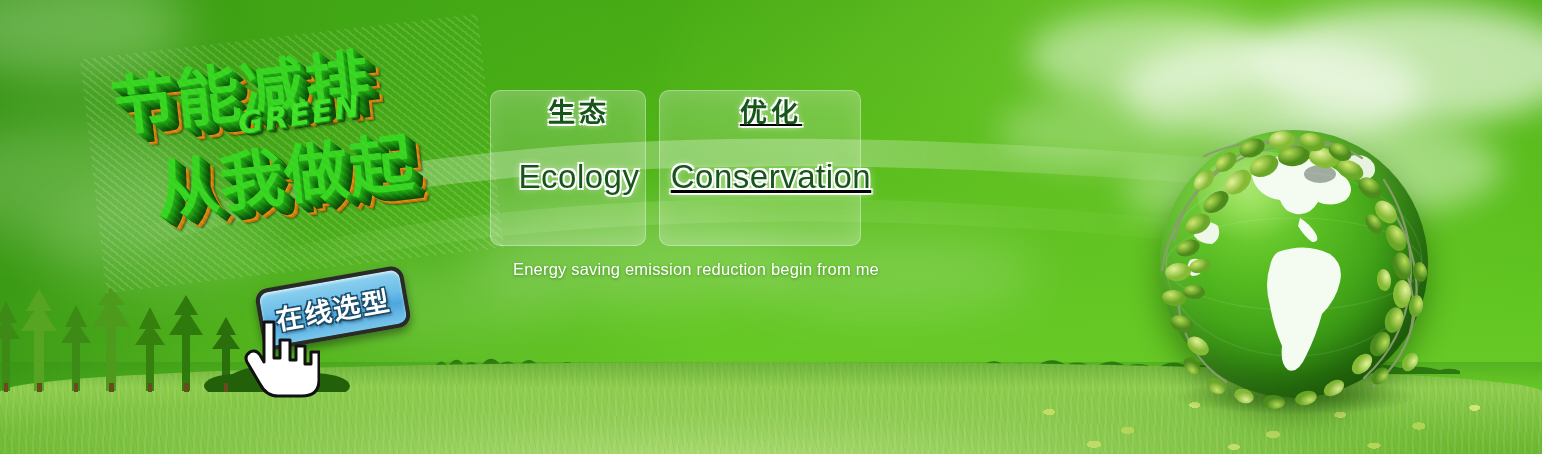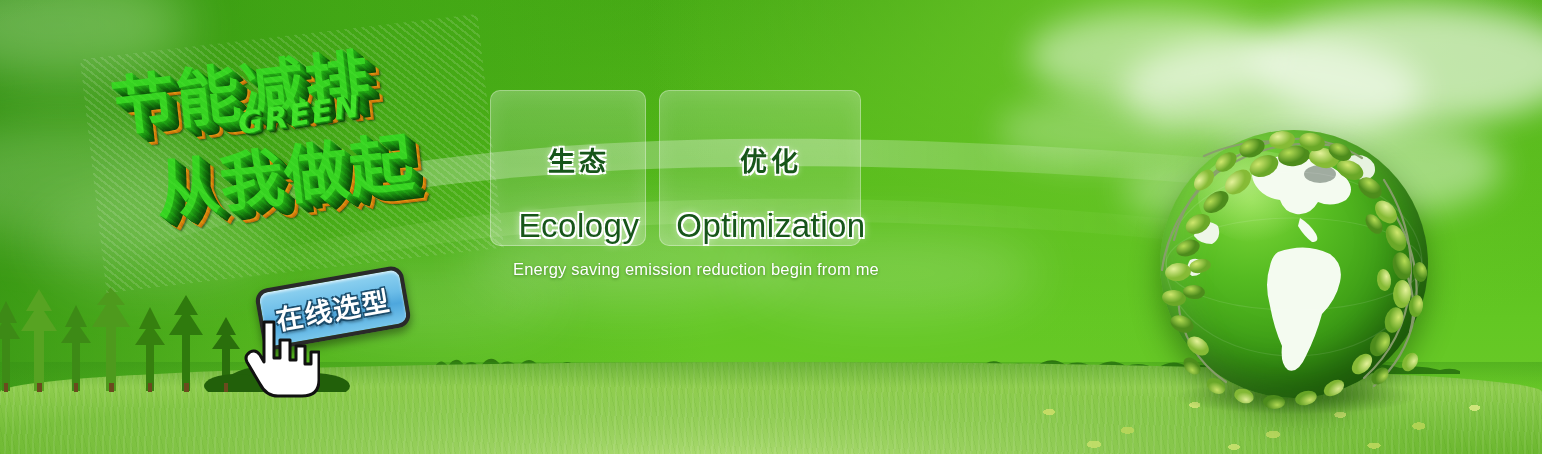--- a/index.html
+++ b/index.html
@@ -155,26 +155,26 @@
   .cursor-hand{position:absolute; left:244px; top:318px; width:76px; height:82px; pointer-events:none;}
 
   
   .cards{position:absolute; left:490px; top:90px; display:flex; gap:13px;}
   .card{
     width:156px; height:156px;
     border-radius:10px;
     background:linear-gradient(to bottom, rgba(255,255,255,.22) 0%, rgba(255,255,255,.13) 45%, rgba(255,255,255,.20) 100%);
     border:1px solid rgba(255,255,255,.36);
     box-shadow:inset 0 0 22px rgba(255,255,255,.13);
-    display:flex; flex-direction:column; align-items:center; justify-content:flex-end;
+    display:flex; flex-direction:column; align-items:center; justify-content:flex-start;
     cursor:pointer;
     padding-left:22px;
   }
   .card.wide{width:258px;}
-  .card.wide2{width:202px;}
+  .card.wide2{width:202px;text-decoration:underline;}
   .card-cn{
     font-family:"DejaVu Sans","Liberation Sans",sans-serif;
     font-size:27px; font-weight:bold; color:#17561a; letter-spacing:4px;
     margin-bottom:28px;
     text-shadow:-1.6px -1.6px 0 #fff, 1.6px -1.6px 0 #fff, -1.6px 1.6px 0 #fff, 1.6px 1.6px 0 #fff,
                 0 0 7px rgba(255,255,255,.95);
     white-space:nowrap;
   }
   .card-en{
     font-family:"Liberation Sans","DejaVu Sans",sans-serif;
@@ -327,21 +327,21 @@
   <div class="cards">
 
     <div class="card">
       <div class="card-cn">生态</div>
       <div class="card-en">Ecology</div>
     </div>
 
 
     <div class="card wide2">
       <div class="card-cn">优化</div>
-      <div class="card-en">Optimization</div>
+      <div class="card-en">Conservation</div>
     </div>
 
   </div>
 
   <div class="tagline">Energy saving emission reduction begin from me</div>
 
   <div class="globe-wrap">
     <div class="globe-shadow"></div>
     <div class="globe">
       <div class="globe-shine"></div>

